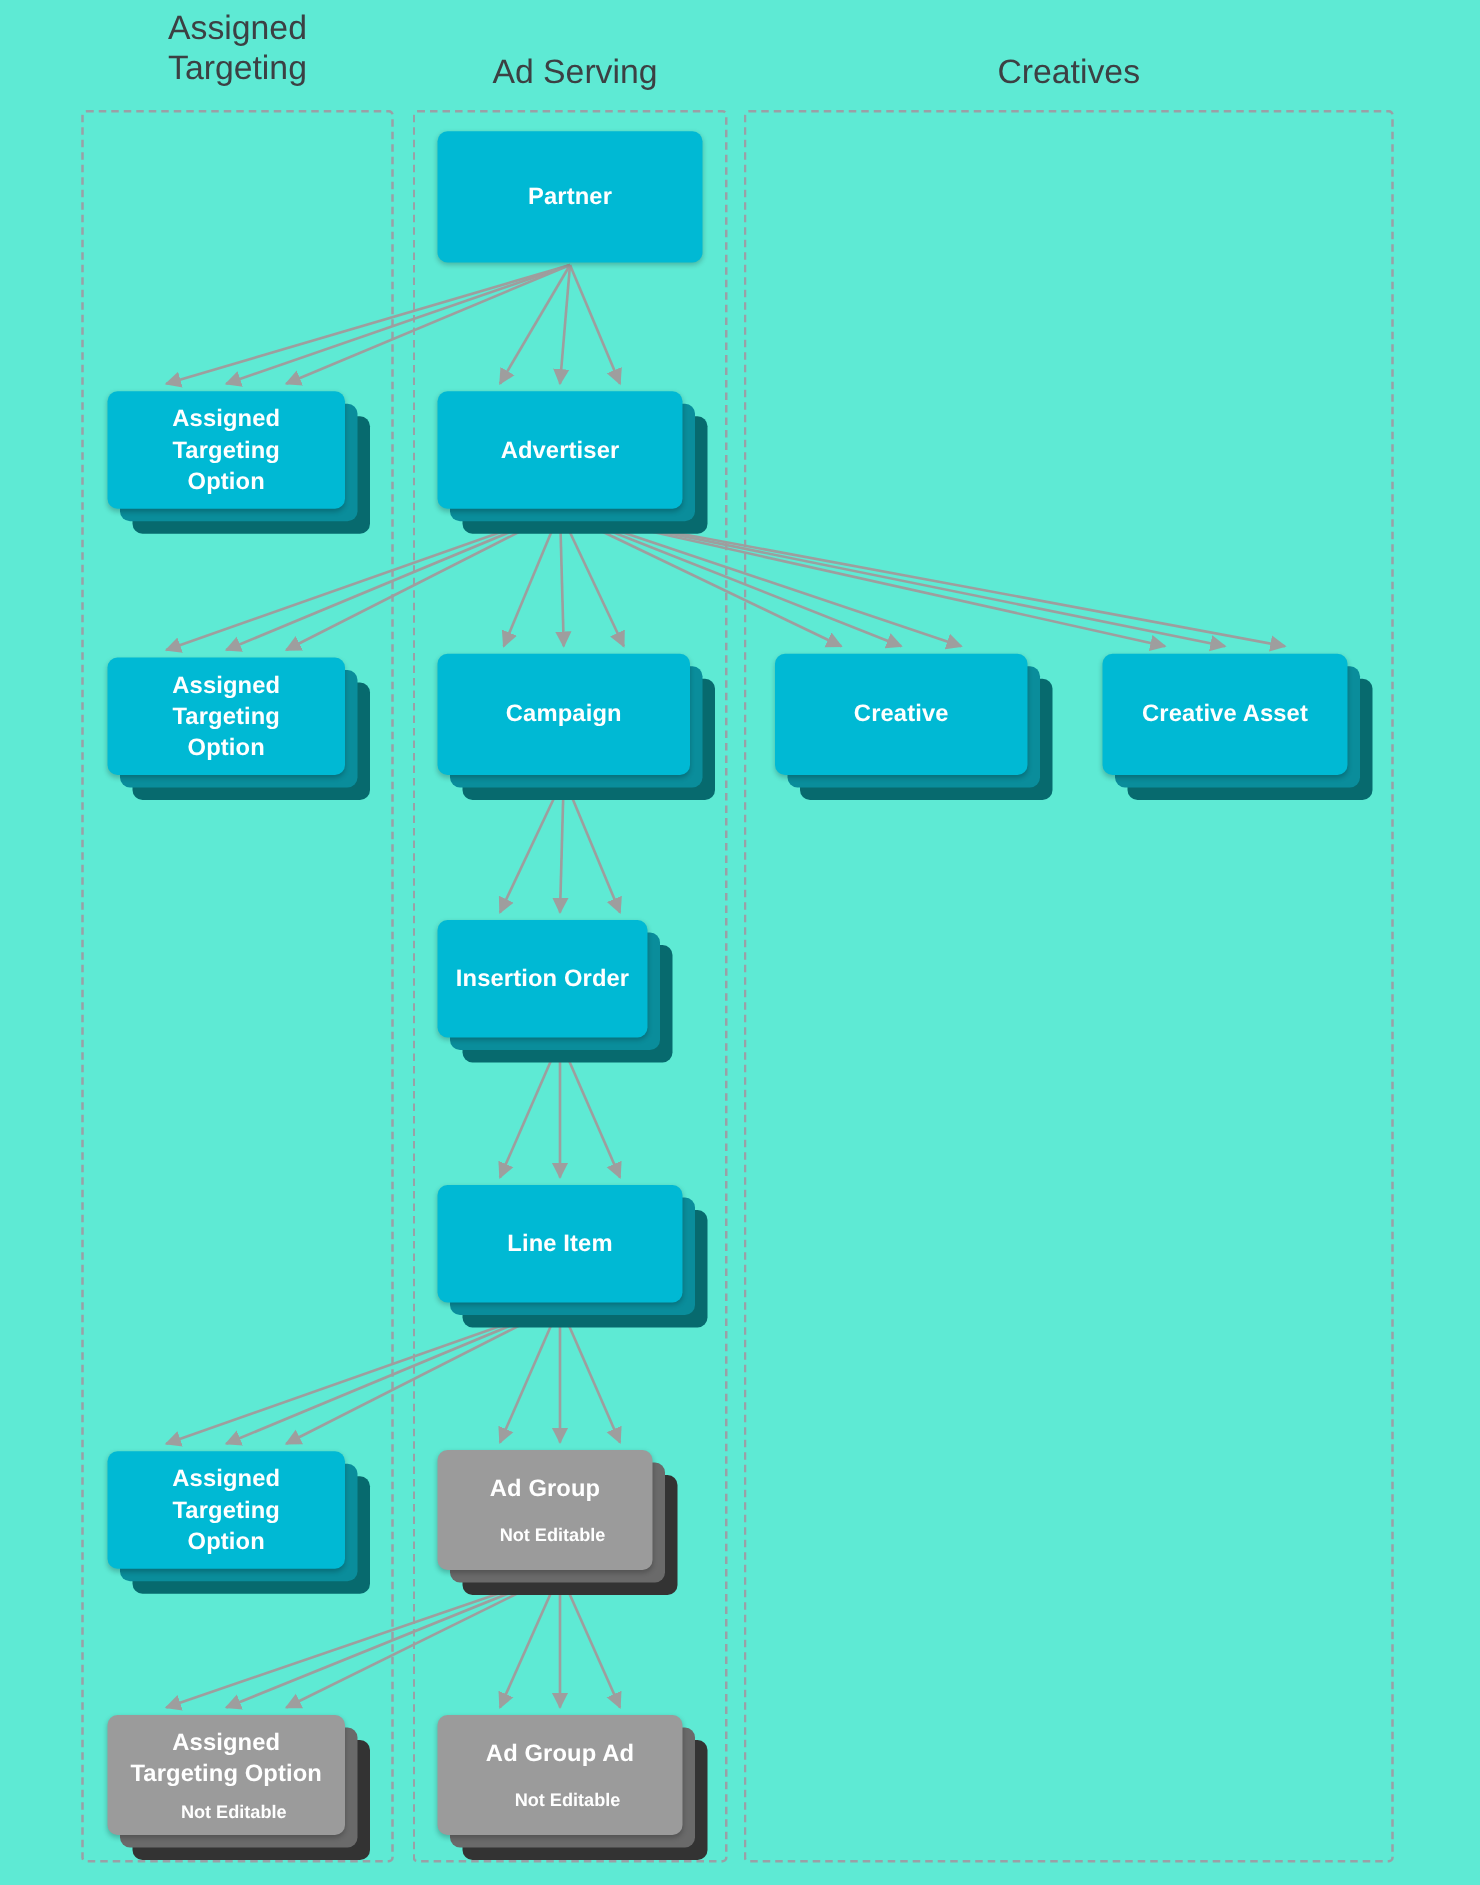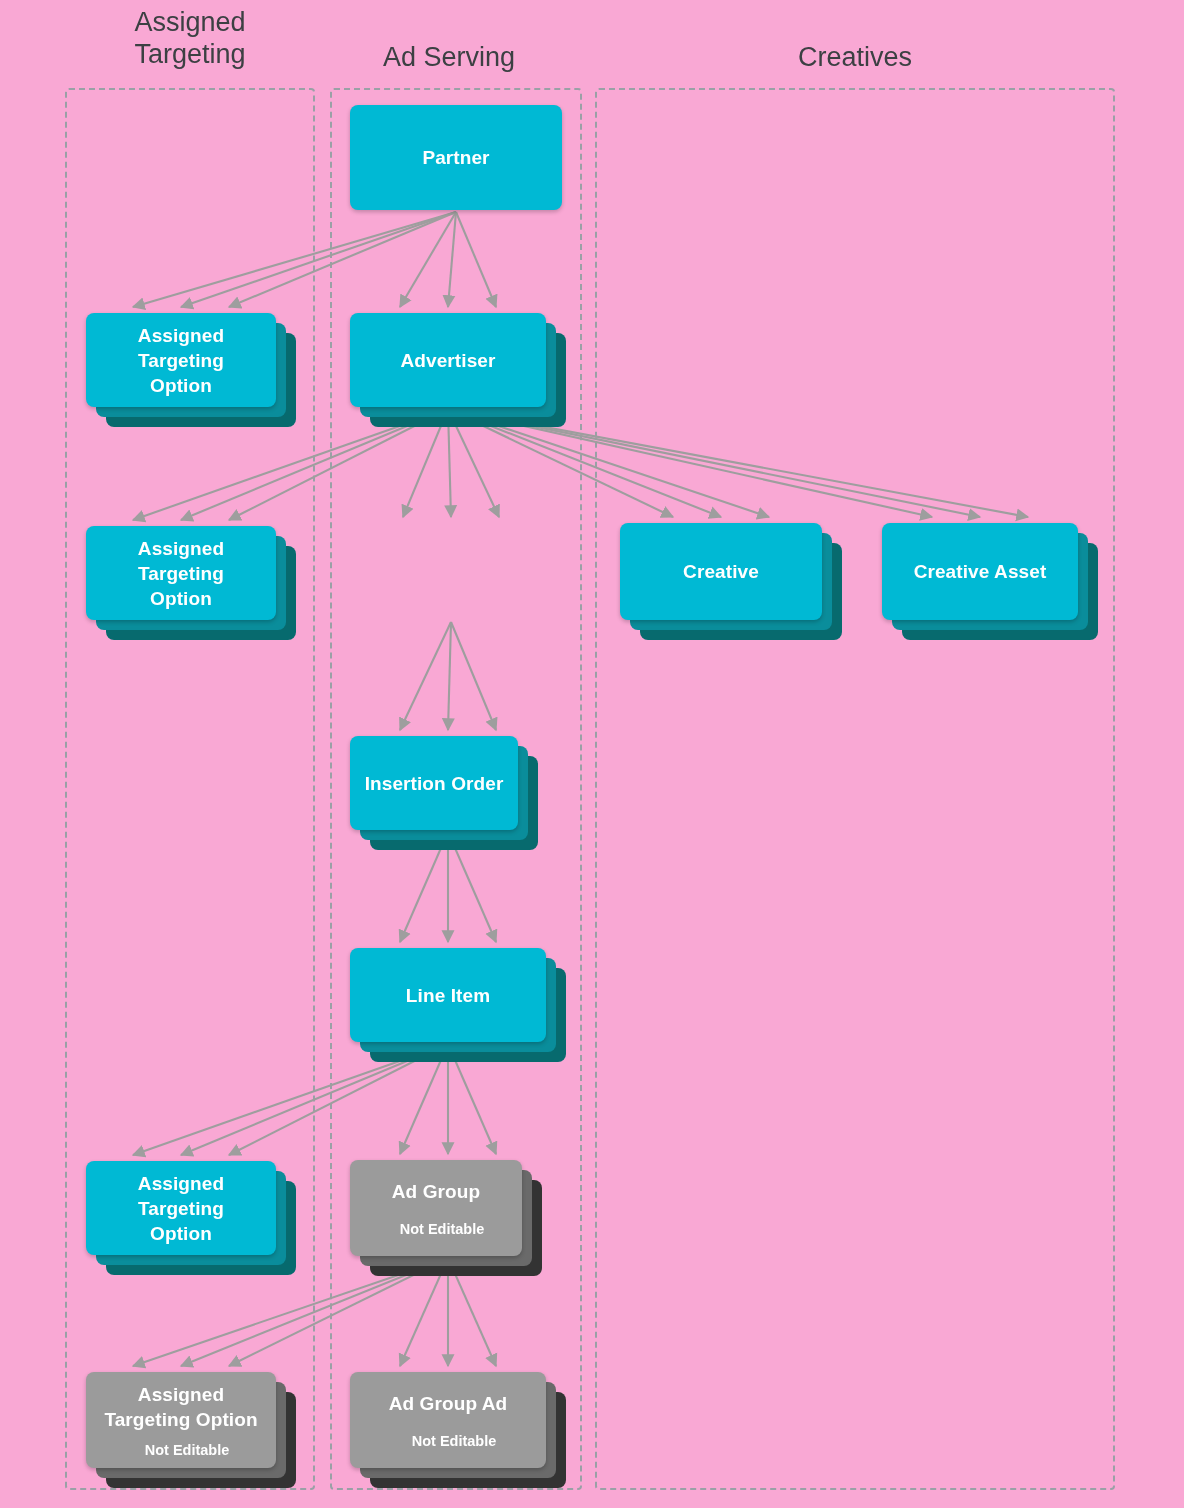--- a/index.html
+++ b/index.html
@@ -9,21 +9,21 @@
   }
   body {
     font-family: "Liberation Sans", sans-serif;
     -webkit-font-smoothing: antialiased;
   }
   #canvas {
     position: relative;
     width: 1184px;
     height: 1508px;
     overflow: hidden;
-    background: #f9a8d4;
+    background: #5eead4;
   }
   .col-title {
     position: absolute;
     text-align: center;
     color: #3c4043;
     font-size: 27px;
     line-height: 32px;
     font-weight: 400;
     white-space: pre-line;
   }
@@ -90,21 +90,21 @@
   .node.gray .layer.l2 { background: #6a6a6a; }
   .node.gray .layer.l3 { background: #333333; }
 </style>
 </head>
 <body>
 
 <div id="canvas">
 
   <div class="col-title" style="left:65px; top:6px; width:250px;">Assigned
 Targeting</div>
-  <div class="col-title" style="left:323px; top:41px; width:252px;">Ad Serving</div>
+  <div class="col-title" style="left:334px; top:41px; width:252px;">Ad Serving</div>
   <div class="col-title" style="left:595px; top:41px; width:520px;">Creatives</div>
 
   <div class="col-box" style="left:65px; top:88px; width:250px; height:1402px;"></div>
   <div class="col-box" style="left:330px; top:88px; width:252px; height:1402px;"></div>
   <div class="col-box" style="left:595px; top:88px; width:520px; height:1402px;"></div>
 
   <svg id="arrow-layer" viewBox="0 0 1184 1508" xmlns="http://www.w3.org/2000/svg">
     <defs>
       <marker id="ah" markerWidth="7" markerHeight="7" refX="5.6" refY="3.5" orient="auto" markerUnits="strokeWidth">
         <path d="M0,0.4 L6.2,3.5 L0,6.6 z" fill="#9e9e9e"></path>
@@ -182,20 +182,27 @@
     <div class="layer l2" style="left:10px; top:10px; right:-10px; bottom:-10px;"></div>
     <div class="face">
       <div class="title">
         <span>Assigned</span><br>
         <span>Targeting</span><br>
         <span>Option</span>
       </div>
     </div>
   </div>
 
+  <div class="node cyan" style="left:350px; top:523px; width:202px; height:97px;">
+    <div class="layer l3" style="left:20px; top:20px; right:-20px; bottom:-20px;"></div>
+    <div class="layer l2" style="left:10px; top:10px; right:-10px; bottom:-10px;"></div>
+    <div class="face">
+      <div class="title">Campaign</div>
+    </div>
+  </div>
 
   <div class="node cyan" style="left:620px; top:523px; width:202px; height:97px;">
     <div class="layer l3" style="left:20px; top:20px; right:-20px; bottom:-20px;"></div>
     <div class="layer l2" style="left:10px; top:10px; right:-10px; bottom:-10px;"></div>
     <div class="face">
       <div class="title">Creative</div>
     </div>
   </div>
 
   <div class="node cyan" style="left:882px; top:523px; width:196px; height:97px;">

